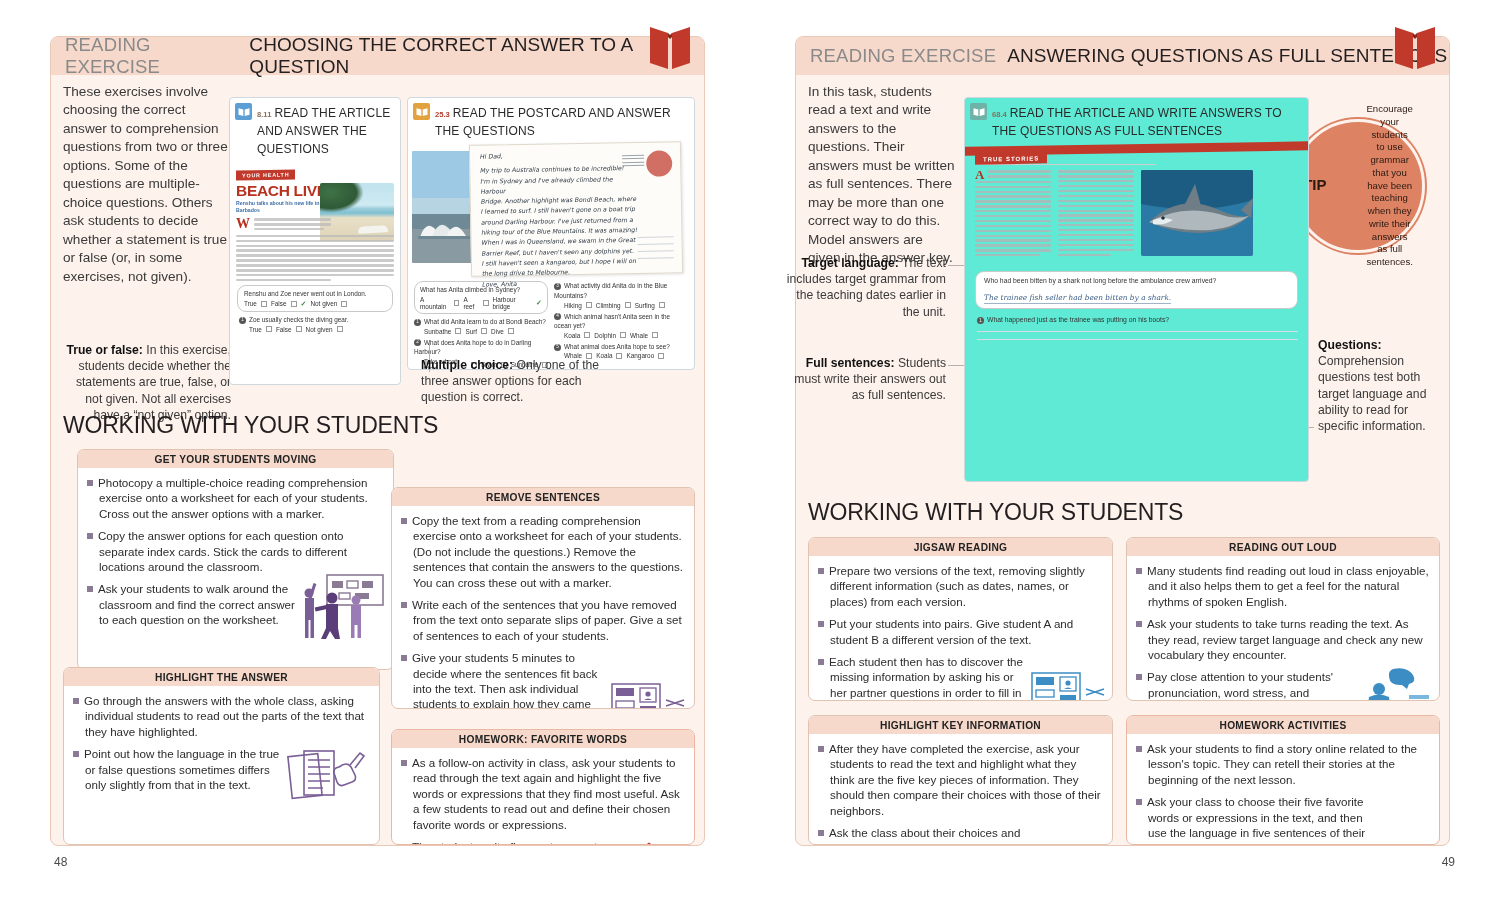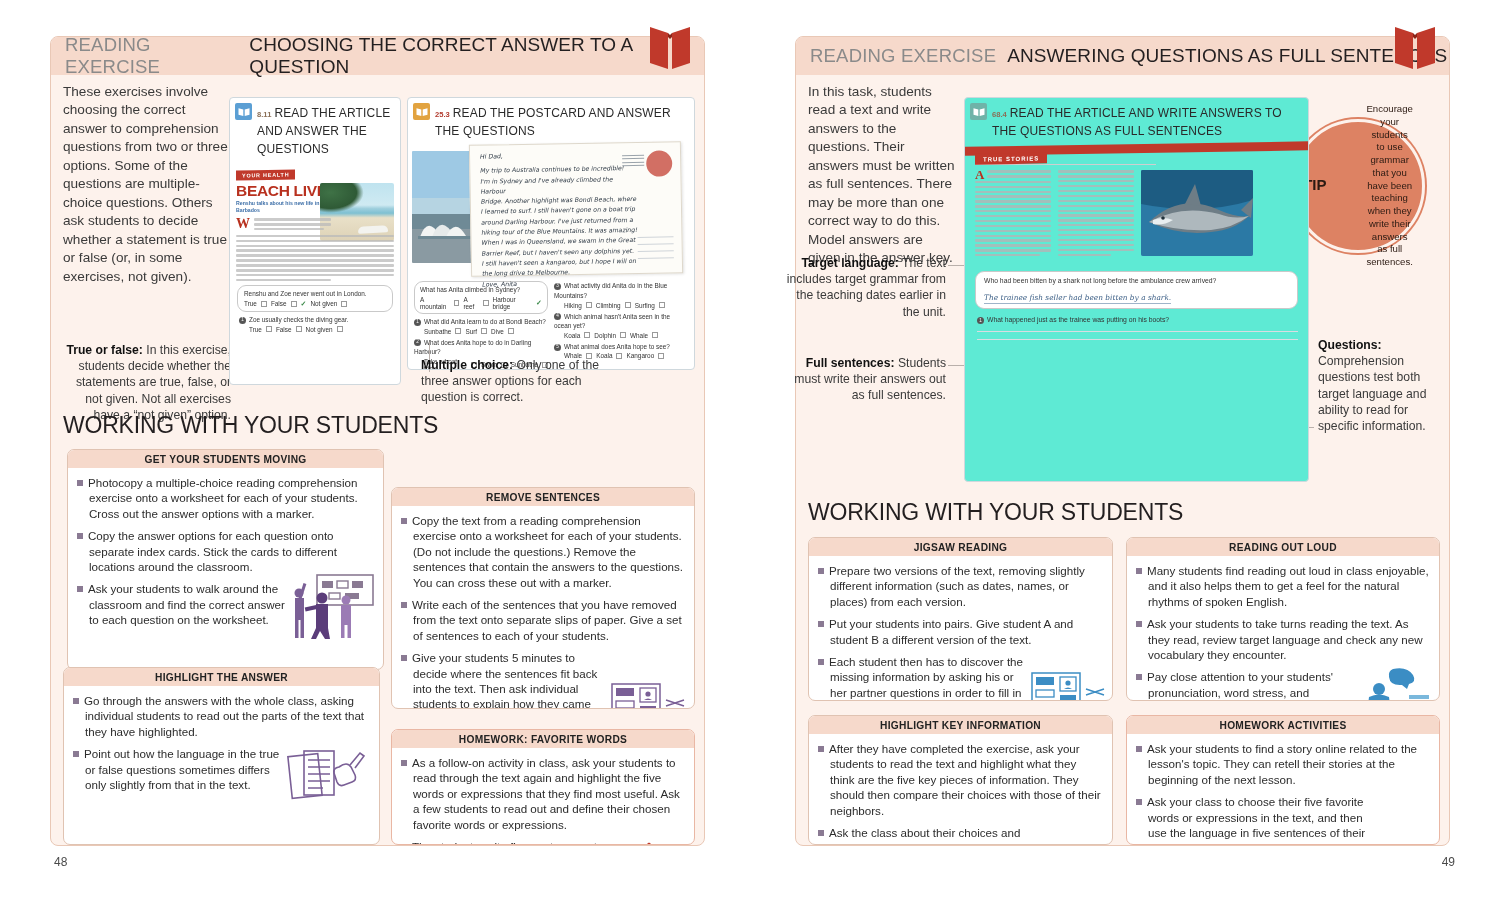--- a/index.html
+++ b/index.html
@@ -487,21 +487,21 @@
         </div>
       </div>
 
       <div class="leader" style="left:378px; top:305px; width:1px; height:30px; width:1px;"></div>
       <div class="callout" style="left:370px; top:320px; width:195px; text-align:left;">
         <b>Multiple choice:</b><span> Only one of the three answer options for each question is correct.</span>
       </div>
 
       <div class="wwys" style="left:12px; top:375px;">WORKING WITH YOUR STUDENTS</div>
 
-      <div class="tipbox" style="left:16px; top:412px; width:317px; height:221px;">
+      <div class="tipbox" style="left:26px; top:412px; width:317px; height:221px;">
         <div class="tipbox-head">GET YOUR STUDENTS MOVING</div>
         <div class="tipbox-body">
           <p class="bullet-p"><span class="sq"></span><span>Photocopy a multiple-choice reading comprehension exercise onto a worksheet for each of your students. Cross out the answer options with a marker.</span></p>
           <p class="bullet-p"><span class="sq"></span><span>Copy the answer options for each question onto separate index cards. Stick the cards to different locations around the classroom.</span></p>
           <p class="bullet-p" style="width:72%;"><span class="sq"></span><span>Ask your students to walk around the classroom and find the correct answer to each question on the worksheet.</span></p>
           <svg class="boxicon" style="right:8px; bottom:4px;" width="86" height="66" viewBox="0 0 86 66">
             <rect x="28" y="2" width="56" height="30" fill="none" stroke="#8a7a93" stroke-width="1.6"></rect>
             <rect x="33" y="8" width="11" height="7" fill="#8a7a93"></rect>
             <rect x="48" y="8" width="11" height="7" fill="none" stroke="#8a7a93" stroke-width="1.4"></rect>
             <rect x="63" y="8" width="11" height="7" fill="#8a7a93"></rect>

